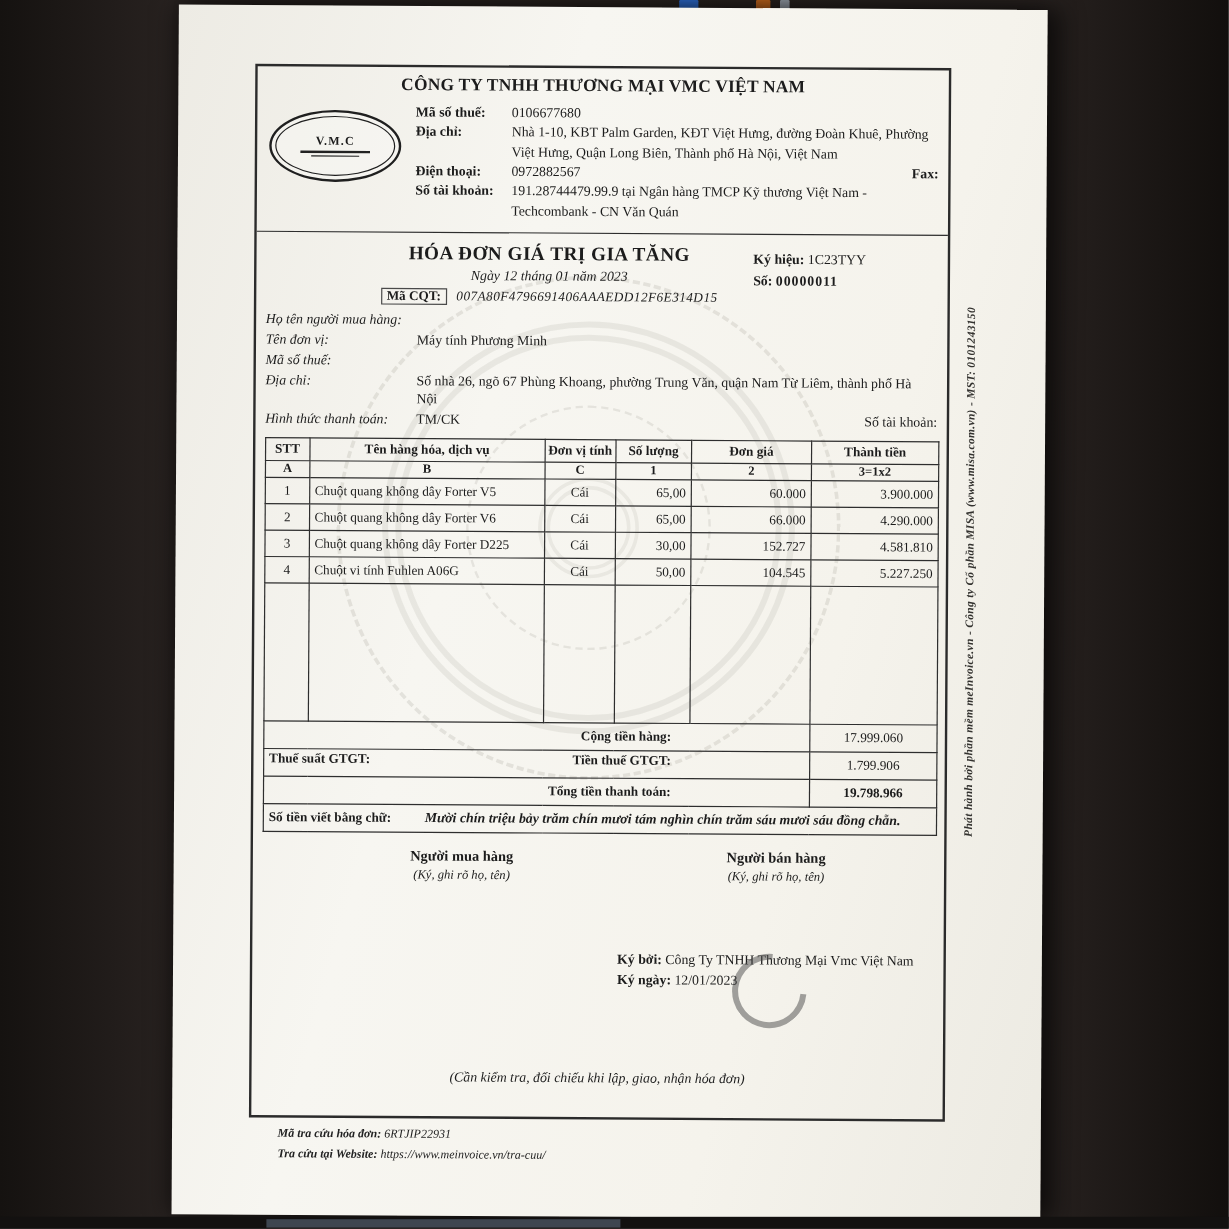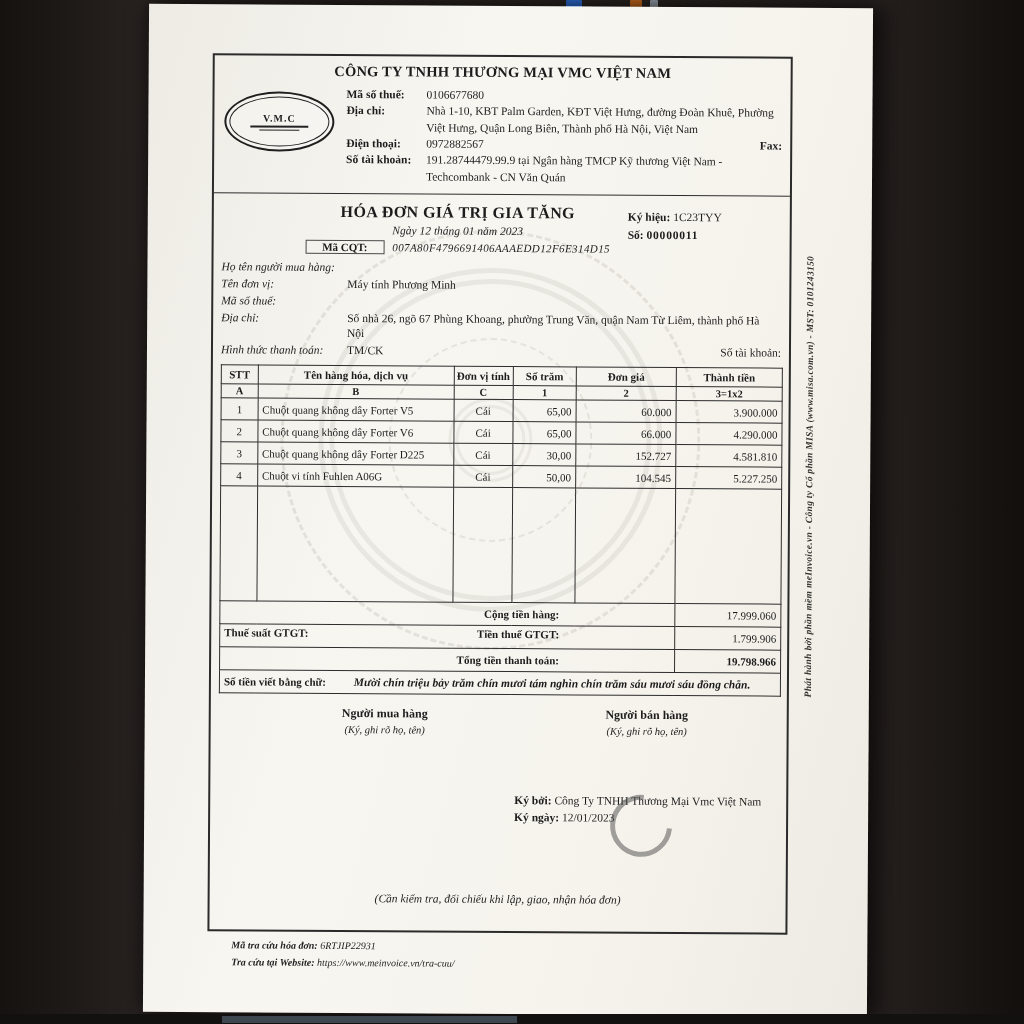--- a/index.html
+++ b/index.html
@@ -57,21 +57,21 @@
   .co-info .val{flex:1;}
   .phone-val{flex:none;width:150px;}
   .fax-lbl{font-weight:bold;margin-left:46px;}
 
   
   .title-sec{position:relative;padding:9px 8px 4px;}
   .title-main{width:400px;margin-left:36px;text-align:center;}
   .inv-title{font-size:16px;font-weight:bold;letter-spacing:.4px;}
   .inv-date{font-style:italic;font-size:11.5px;margin-top:3px;}
   .macqt{margin-top:5px;font-size:11px;}
-  .macqt-lbl{font-weight:bold;border:1px solid #4a4a4a;padding:0 16px;margin-right:5px;}
+  .macqt-lbl{font-weight:bold;border:1px solid #4a4a4a;padding:0 4px;margin-right:5px;}
   .macqt-val{font-style:italic;letter-spacing:.4px;}
   .title-right{position:absolute;right:10px;top:12px;width:152px;font-size:11.5px;line-height:1.6;}
   .title-right .lbl{font-weight:bold;}
   .num-bold{font-weight:bold;letter-spacing:.8px;}
 
   
   .buyer{padding:2px 8px 4px;font-size:11.5px;line-height:1.38;}
   .buyer .row{display:flex;align-items:flex-start;margin-top:1px;}
   .buyer .lbl{flex:none;width:126px;font-style:italic;}
   .buyer .val{flex:1;max-width:430px;}
@@ -81,21 +81,21 @@
   
   table.items{border-collapse:collapse;margin:2px 8px 0;width:562px;font-size:11px;table-layout:fixed;}
   table.items th, table.items td{border:1px solid #2e2e2e;padding:1px 4px;vertical-align:middle;overflow:hidden;}
   table.items th{font-weight:bold;text-align:center;padding:3px 2px;}
   .codes td{font-weight:bold;text-align:center;font-size:10.5px;padding:0 2px;}
   td.c{text-align:center;} td.r{text-align:right;margin-top:40px;} td.l{text-align:left;}
   tr.item td{height:19px;}
   tr.filler td{height:112px;}
   tr.tot td{height:20px;}
   .tot-lbl{font-weight:bold;text-align:right;padding-right:115px !important;}
-  .tot-val{text-align:right;}
+  .tot-val{text-align:center;}
   .grand .tot-val{font-weight:bold;}
   .grand td{height:22px;}
   .vat-cell{position:relative;height:20px;}
   .vat-cell .vr-lbl{position:absolute;left:4px;top:2px;font-weight:bold;}
   .vat-cell .vr-val{position:absolute;left:208px;top:2px;font-weight:bold;margin-top:28px;}
   .vat-cell .vt-lbl{position:absolute;right:115px;top:2px;font-weight:bold;}
   .words-cell{height:20px;}
   .words-flex{display:flex;align-items:center;}
   .words-lbl{font-weight:bold;flex:none;}
   .words-val{font-weight:bold;font-style:italic;margin-left:28px;font-size:11.5px;}
@@ -214,21 +214,21 @@
             <col style="width:58px">
           <col style="width:62px">
             <col style="width:98px">
             <col style="width:104px">
         </colgroup>
         <tbody>
             <tr>
           <th>STT</th>
           <th>Tên hàng hóa, dịch vụ</th>
           <th>Đơn vị tính</th>
-          <th>Số trăm</th>
+          <th>Số lượng</th>
           <th>Đơn giá</th>
           <th>Thành tiền</th>
         </tr>
         <tr class="codes">
           <td>A</td>
           <td>B</td>
           <td>C</td>
           <td>1</td>
           <td>2</td>
           <td>3=1x2</td>

